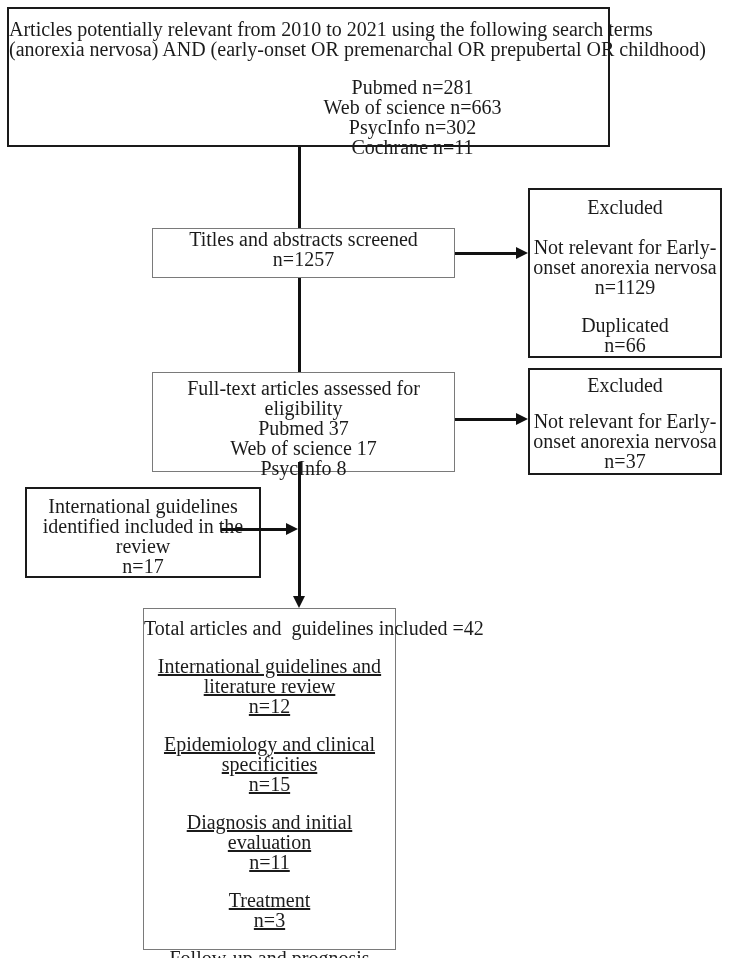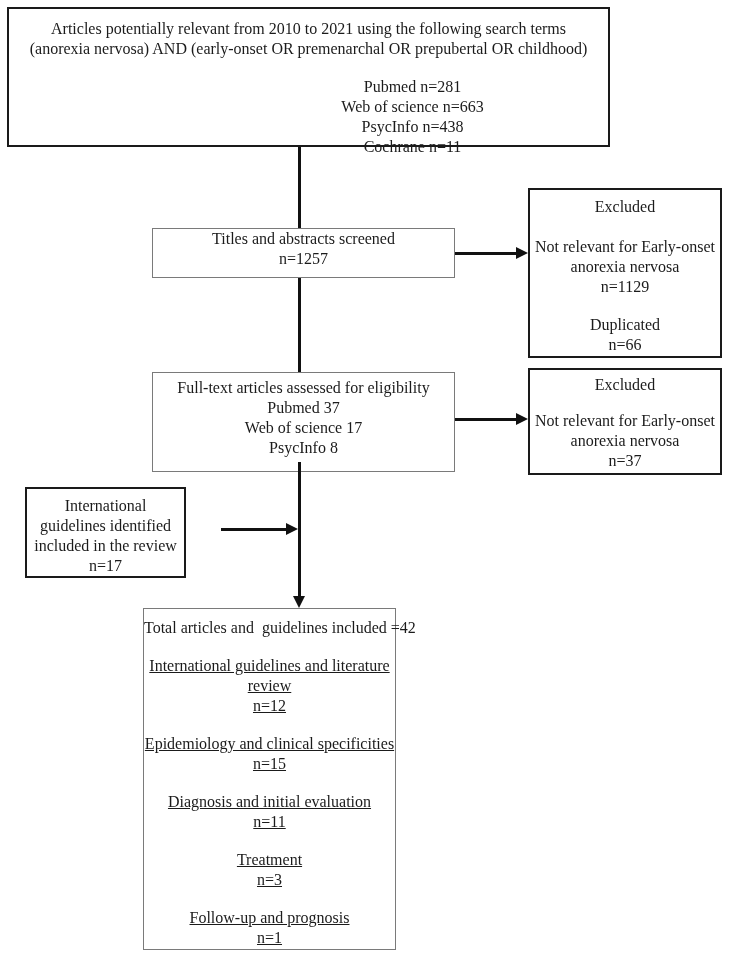--- a/index.html
+++ b/index.html
@@ -6,21 +6,21 @@
     margin: 0;
     padding: 0;
     background: #ffffff;
   }
   .canvas {
     position: relative;
     width: 729px;
     height: 958px;
     background: #ffffff;
     font-family: "Liberation Serif", "DejaVu Serif", serif;
-    font-size: 16px;
+    font-size: 20px;
     line-height: 20px;
     color: #1b1b1b;
   }
   .box {
     position: absolute;
     background: #ffffff;
     box-sizing: border-box;
     text-align: center;
   }
   .box.dark  { border: 2px solid #1a1a1a; }
@@ -36,21 +36,21 @@
 
   #excluded1-box  { left: 528px; top: 188px; width: 194px; height: 170px; padding: 7px 3px 0 3px; }
   #excluded1-box .gap-top { margin-top: 20px; }
   #excluded1-box .gap-mid { margin-top: 18px; }
 
   #fulltext-box   { left: 152px; top: 372px; width: 303px; height: 100px;  padding-top: 5px; }
 
   #excluded2-box  { left: 528px; top: 368px; width: 194px; height: 107px; padding: 5px 3px 0 3px; }
   #excluded2-box .gap-top { margin-top: 16px; }
 
-  #guidelines-box { left: 25px;  top: 487px; width: 161px; height: 91px;  padding: 7px 4px 0 4px; }
+  #guidelines-box { left: 25px;  top: 487px; width: 236px; height: 91px;  padding: 7px 4px 0 4px; }
 
   #total-box      { left: 143px; top: 608px; width: 253px; height: 342px; padding-top: 9px; }
   #total-box .group { margin-top: 18px; text-decoration: underline; }
 
   
   .vline {
     position: absolute;
     width: 3px;
     background: #111111;
   }
@@ -88,21 +88,21 @@
 <body>
 
 <div class="canvas">
 
   <div class="box dark" id="top-box">
     <div class="nowrap">Articles potentially relevant from 2010 to 2021 using the following search terms</div>
     <div class="nowrap">(anorexia nervosa) AND (early-onset OR premenarchal OR prepubertal OR childhood)</div>
     <div class="stats">
       <div>Pubmed n=281</div>
       <div>Web of science n=663</div>
-      <div>PsycInfo n=438</div>
+      <div>PsycInfo n=302</div>
       <div>Cochrane n=11</div>
     </div>
   </div>
 
   <div class="vline" id="conn-top-screening"></div>
 
   <div class="box gray" id="screening-box">
     <div>Titles and abstracts screened</div>
     <div>n=1257</div>
   </div>

